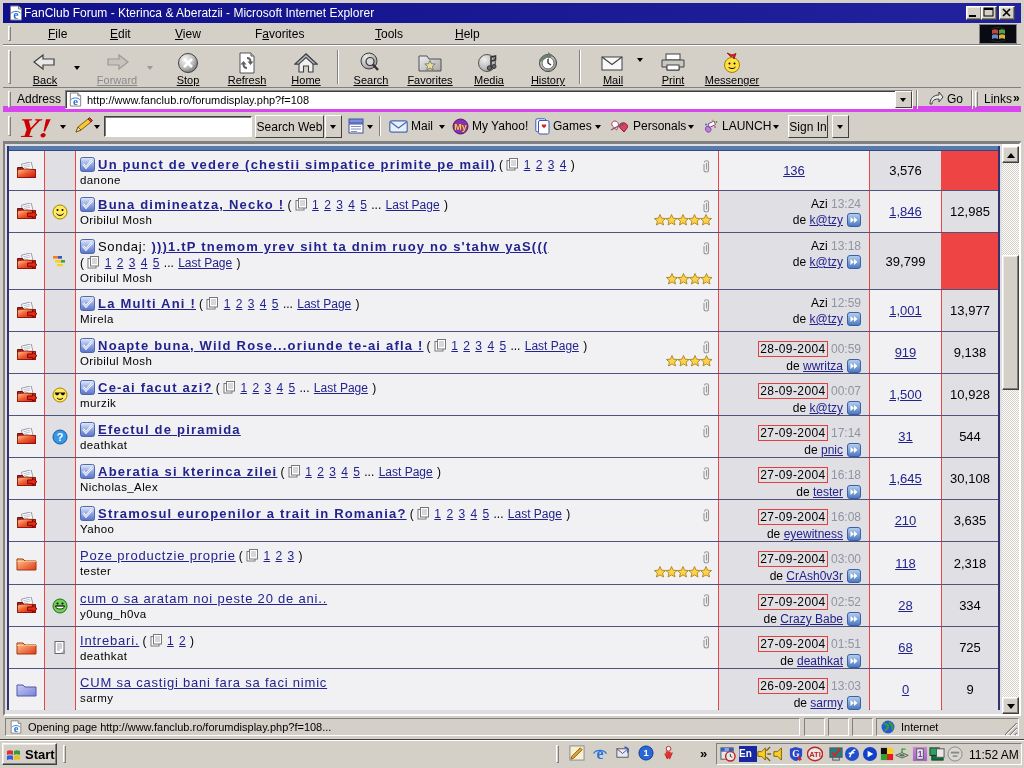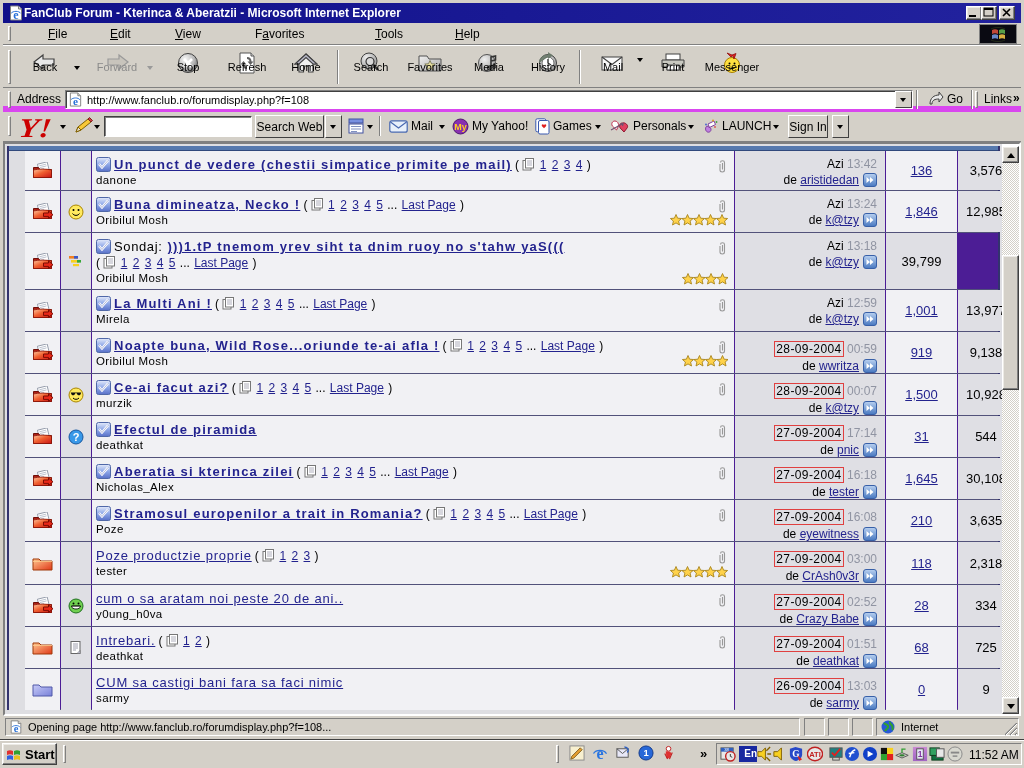--- a/index.html
+++ b/index.html
@@ -1,43 +1,43 @@
 <!DOCTYPE html>
 <html><head>
 <meta charset="utf-8">
 <style>
 * { margin:0; padding:0; box-sizing:border-box; }
 html,body { width:1024px; height:768px; overflow:hidden; }
 body { font-family:"Liberation Sans", sans-serif; background:#D4D0C8; position:relative; }
 .abs { position:absolute; }
 
-#titlebar { left:3px; top:3px; width:1018px; height:20px; background:linear-gradient(90deg,#10108a,#22229e); color:#fff; font-weight:bold; font-size:12px; }
+#titlebar { left:3px; top:3px; width:1018px; height:20px; background:linear-gradient(90deg,#10108a,#22229e); color:#fff; font-weight:normal; font-size:12px; }
 #titlebar .txt { position:absolute; left:21px; top:3px; white-space:nowrap; letter-spacing:0px; }
 .winbtn { position:absolute; top:3px; width:16px; height:14px; background:#D4D0C8; border:1px solid; border-color:#fff #404040 #404040 #fff; box-shadow:inset -1px -1px 0 #808080, inset 1px 1px 0 #ECEAE5; font-size:10px; text-align:center; }
 #menubar { left:3px; top:23px; width:1018px; height:22px; background:#D4D0C8; font-size:12px; color:#000; border-bottom:1px solid #808080; box-shadow:0 1px 0 #ffffff; }
 .grip { position:absolute; width:3px; background:#D4D0C8; border:1px solid; border-color:#fff #808080 #808080 #fff; }
 .menuitem { position:absolute; top:4px; }
 #throbber { position:absolute; right:4px; top:1px; width:38px; height:20px; background:#0A0A12; border:1px solid #808080; }
 #toolbar { left:3px; top:46px; width:1018px; height:42px; background:#D4D0C8; border-bottom:1px solid #808080; box-shadow:0 1px 0 #ffffff;}
 .tbtn { position:absolute; top:4px; width:60px; height:37px; text-align:center; font-size:11px; color:#000; }
-.tbtn .lab { position:absolute; bottom:14px; width:100%; }
+.tbtn .lab { position:absolute; bottom:1px; width:100%;text-decoration:underline; }
 .tbtn svg { position:absolute; top:2px; left:50%; transform:translateX(-50%); }
 .tsep { position:absolute; top:4px; width:2px; height:34px; border-left:1px solid #808080; border-right:1px solid #fff; }
 .caret { position:absolute; width:0; height:0; border:3px solid transparent; border-top:4px solid #000; }
 #addrbar { left:3px; top:88px; width:1018px; height:24px; background:#D4D0C8; border-bottom:6px solid #d946ef; box-shadow:0 1px 0 #ffffff; font-size:12px; }
 #addrfield { position:absolute; left:62px; top:2px; width:848px; height:19px; background:#fff; border:1px solid; border-color:#808080 #fff #fff #808080; box-shadow:inset 1px 1px 0 #404040; }
 #ybar { left:3px; top:112px; width:1018px; height:30px; background:#D4D0C8; font-size:12px; border-bottom:1px solid #808080; }
 #ysearch { position:absolute; left:101px; top:4px; width:148px; height:21px; background:#fff; border:1px solid; border-color:#404040 #fff #fff #404040; box-shadow:inset 1px 1px 0 #808080; }
 .ybtn { position:absolute; font-size:12px; color:#000; }
 
 #content { left:3px; top:142px; width:1018px; height:574px; background:#ffffff; border:2px solid; border-color:#808080 #fff #fff #808080; }
 #page { position:absolute; left:0; top:0; width:997px; height:570px; background:#DEDEE2; overflow:hidden; }
 #ftable { position:absolute; left:2px; top:2px; width:993px; border-left:2px solid #33336e; border-right:2px solid #33336e; }
 #thead { height:5px; background:#5679AE; border-bottom:1px solid #31497c; }
-.frow { display:grid; grid-template-columns:35px 30px 642px 150px 71px 56px; column-gap:1px; background:#4c1d95; border-bottom:1px solid #52527A;margin-left:16px; }
+.frow { display:grid; grid-template-columns:35px 30px 642px 150px 71px 56px; column-gap:1px; background:#ef4444; border-bottom:1px solid #52527A; }
 .c { position:relative; }
 .a1 { background:#F1F1F4; }
 .a2 { background:#DFDFE4; }
 .icoc { display:flex; align-items:center; justify-content:center; }
 .tcell { padding:6px 0 0 4px; font-size:11px; }
 .t1 { white-space:nowrap; line-height:16px; }
 .auth { line-height:14px; color:#000; font-size:11.5px; letter-spacing:0.4px; }
 a.title { color:#23238E; font-weight:bold; font-size:13px; text-decoration:underline; letter-spacing:1.2px; }
 a.titlen { color:#23238E; font-weight:normal; font-size:13px; text-decoration:underline; letter-spacing:0.8px; }
 a.pg { color:#23238E; font-size:12px; text-decoration:underline; margin:0 1px; }
@@ -463,26 +463,20 @@
       <div class="c a1 tcell">
             <div class="t1"><svg width="15" height="15" viewBox="0 0 15 15" style="vertical-align:-3px">
                 <use href="#chk"></use>
               </svg> <a class="title">Un punct de vedere (chestii simpatice primite pe mail)</a> <span class="parens">( <svg width="13" height="13" viewBox="0 0 13 13" style="vertical-align:-2px">
                   <use href="#pgico"></use>
                 </svg> <a class="pg">1</a> <a class="pg">2</a> <a class="pg">3</a> <a class="pg">4</a> )</span><span class="clipw"><svg width="9" height="16" viewBox="0 0 9 16">
                   <use href="#clip"></use>
                 </svg></span></div>
             <div class="auth">danone</div>
           </div>
-      <div class="c a2 dcell">
-            <div>Azi <span class="tm">13:42</span></div>
-            <div class="dline2">de <a>aristidedan</a><svg class="lp" width="14" height="14" viewBox="0 0 14 14">
-                <use href="#lastp"></use>
-              </svg></div>
-          </div>
       <div class="c a1 rcell">
             <a>136</a>
           </div>
       <div class="c a2 vcell">3,576</div>
     </div>
 
     <div class="frow" style="height:42px">
       <div class="c a1 icoc">
             <svg width="21" height="17" viewBox="0 0 21 17">
               <use href="#folderarrow"></use>
@@ -722,21 +716,21 @@
           </div>
       <div class="c a2 icoc"></div>
       <div class="c a1 tcell">
             <div class="t1"><svg width="15" height="15" viewBox="0 0 15 15" style="vertical-align:-3px">
                 <use href="#chk"></use>
               </svg> <a class="title">Stramosul europenilor a trait in Romania?</a> <span class="parens">( <svg width="13" height="13" viewBox="0 0 13 13" style="vertical-align:-2px">
                   <use href="#pgico"></use>
                 </svg> <a class="pg">1</a> <a class="pg">2</a> <a class="pg">3</a> <a class="pg">4</a> <a class="pg">5</a> ... <a class="pg">Last Page</a> )</span><span class="clipw"><svg width="9" height="16" viewBox="0 0 9 16">
                   <use href="#clip"></use>
                 </svg></span></div>
-            <div class="auth">Poze</div>
+            <div class="auth">Yahoo</div>
           </div>
       <div class="c a2 dcell">
             <div><b class="redbox">27-09-2004</b> <span class="tm">16:08</span></div>
             <div class="dline2">de <a>eyewitness</a><svg class="lp" width="14" height="14" viewBox="0 0 14 14">
                 <use href="#lastp"></use>
               </svg></div>
           </div>
       <div class="c a1 rcell">
             <a>210</a>
           </div>
@@ -931,21 +925,21 @@
   <div class="abs" style="left:700px;top:5px;font-weight:bold;font-size:13px">»</div>
 
   <div id="tray">
     <svg class="trayico" style="left:3px" width="17" height="17" viewBox="0 0 17 17">
         <rect x="1" y="2" width="13" height="12" fill="#E8E8E8" stroke="#555"></rect>
         <rect x="1" y="2" width="13" height="4" fill="#3060C0"></rect>
         <text x="7" y="5.5" font-size="4.5" fill="#fff" text-anchor="middle" font-family="Liberation Sans">38</text>
         <circle cx="11" cy="11" r="5" fill="#E8E8E8" stroke="#C02020" stroke-width="1.5"></circle>
         <path d="M11 8.5 L11 11 L13 12" stroke="#333" fill="none"></path>
       </svg>
-    <div class="trayico" style="left:22px;width:18px;background:#1828A0;color:#fff;font-size:10px;font-weight:bold;text-align:right;line-height:16px">En</div>
+    <div class="trayico" style="left:22px;width:18px;background:#1828A0;color:#fff;font-size:10px;font-weight:bold;text-align:left;line-height:16px">En</div>
     <svg class="trayico" style="left:39px" width="17" height="17" viewBox="0 0 17 17">
         <path d="M2 6 L6 6 L10 2 L10 15 L6 11 L2 11 Z" fill="#F8D020" stroke="#806000"></path>
         <path d="M11 5 L15 1 M12 8.5 L16 8.5 M11 12 L15 16" stroke="#806000" stroke-width="1.4"></path>
       </svg>
     <svg class="trayico" style="left:55px" width="17" height="17" viewBox="0 0 17 17">
         <path d="M2 6 L6 6 L10 2 L10 15 L6 11 L2 11 Z" fill="#F8D020" stroke="#806000"></path>
       </svg>
     <svg class="trayico" style="left:71px" width="17" height="17" viewBox="0 0 17 17">
         <path d="M2 3 L8 1 L15 3 L15 9 C15 13 11 15 8.5 16 C5 15 2 13 2 9 Z" fill="#2848C8"></path>
         <text x="8.5" y="12" font-size="10" font-weight="bold" fill="#fff" text-anchor="middle" font-family="Liberation Serif">G</text>

